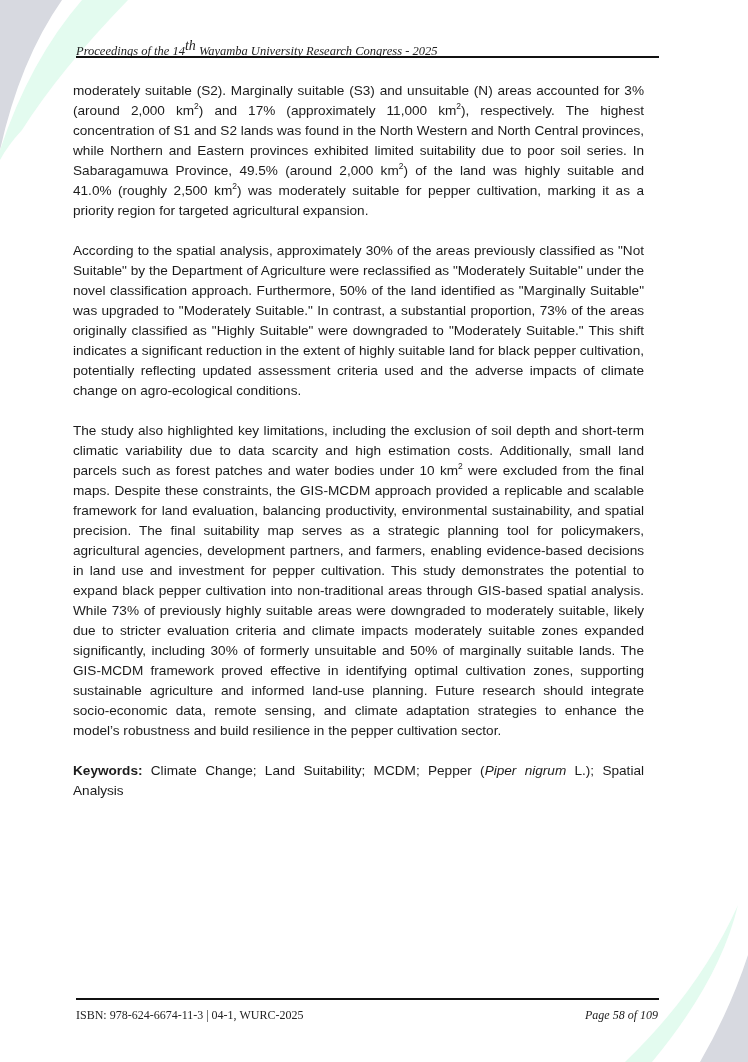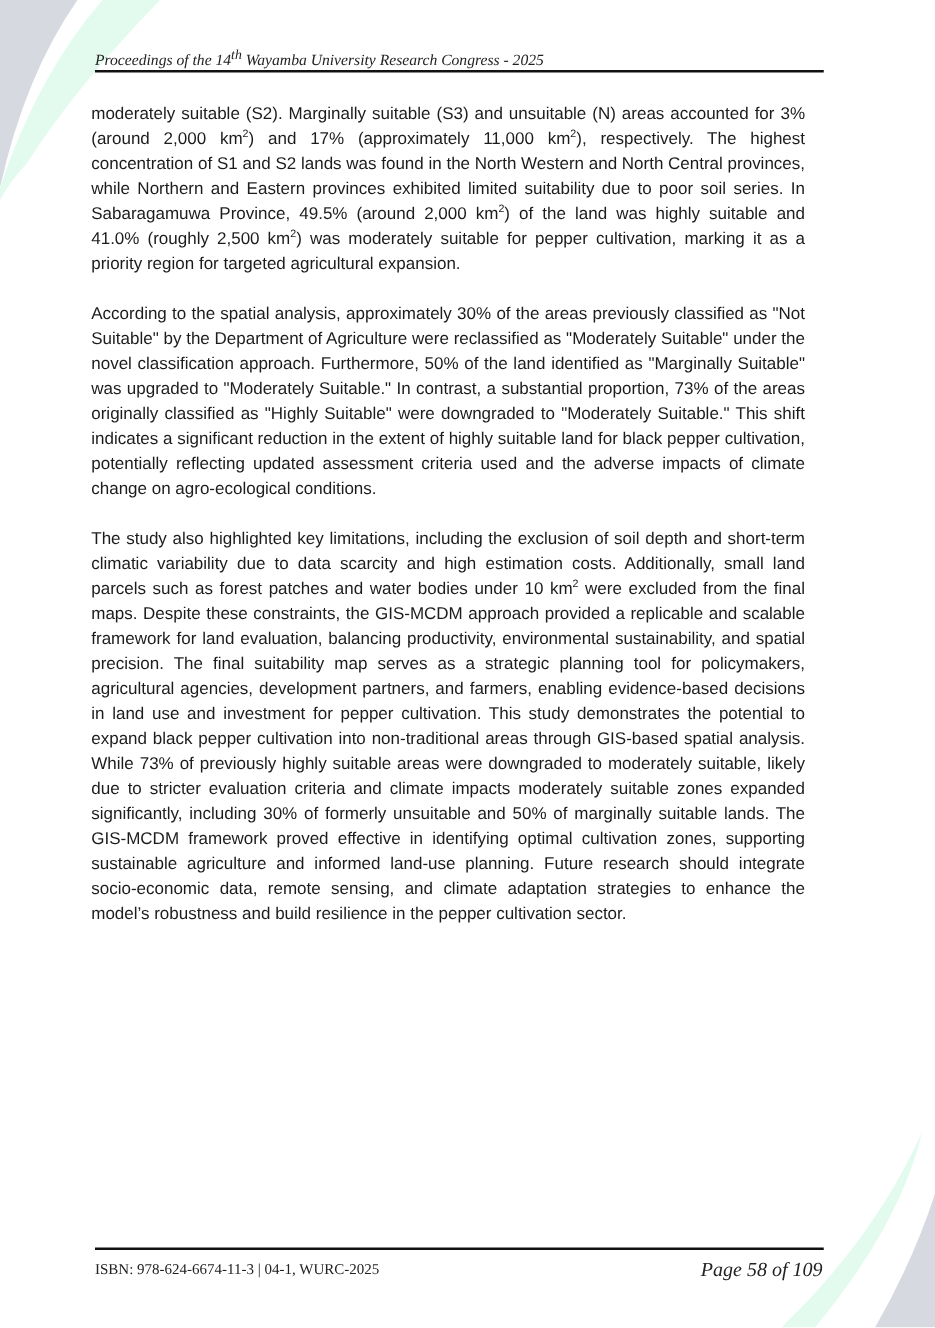--- a/index.html
+++ b/index.html
@@ -8,42 +8,42 @@
       background: #ffffff;
       font-family: "DejaVu Serif", "Liberation Serif", serif;
       color: #1a1a1a;
     }
     .deco { position: absolute; left: 0; top: 0; width: 748px; height: 1062px; pointer-events: none; }
     .header {
       position: absolute; left: 76px; top: 38px; width: 582px;
       font-family: "Liberation Serif", serif; font-style: italic;
       font-size: 12.5px; color: #222;
     }
-    .header sup { font-size: 11px; }
+    .header sup { font-size: 14px; }
     .header-rule {
       position: absolute; left: 76px; top: 56px; width: 583px; height: 1.6px; background: #111;
     }
     .content {
       position: absolute; left: 73px; top: 81px; width: 571px;
       font-family: Liberation Sans, sans-serif; font-size: 13.6px; line-height: 20px;
       text-align: justify; color: #1c1c1c;
     }
     .content p { margin: 0 0 20px 0; }
     .content sup { font-size: 8.5px; line-height: 0; }
     .kw-label { font-weight: bold; }
     .footer-rule {
       position: absolute; left: 76px; top: 998px; width: 583px; height: 1.6px; background: #111;
     }
     .footer-left {
       position: absolute; left: 76px; top: 1008px;
       font-family: Liberation Serif, serif; font-size: 12px; color: #222;
     }
     .footer-right {
       position: absolute; right: 90px; top: 1008px;
-      font-family: "Liberation Serif", serif; font-style: italic; font-size: 16px; color: #222;
+      font-family: "Liberation Serif", serif; font-style: italic; font-size: 12px; color: #222;
     }
   </style>
 </head>
 <body>
 
 <svg class="deco" viewBox="0 0 748 1062" xmlns="http://www.w3.org/2000/svg">
 
   <path d="M0,0 L62,0 Q20,60 0,150 Z" fill="#d7d9e0"></path>
 
   <path d="M82,0 L128,0 Q60,70 22,130 Q8,145 0,160 L0,150 Q30,60 82,0 Z" fill="#e3fbef"></path>
@@ -56,17 +56,18 @@
 <div class="header"><span>Proceedings of the 14</span><sup>th</sup><span> Wayamba University Research Congress - 2025</span></div>
 <div class="header-rule"></div>
 
 <div class="content">
   <p><span>moderately suitable (S2). Marginally suitable (S3) and unsuitable (N) areas accounted for 3% (around 2,000 km</span><sup>2</sup><span>) and 17% (approximately 11,000 km</span><sup>2</sup><span>), respectively. The highest concentration of S1 and S2 lands was found in the North Western and North Central provinces, while Northern and Eastern provinces exhibited limited suitability due to poor soil series. In Sabaragamuwa Province, 49.5% (around 2,000 km</span><sup>2</sup><span>) of the land was highly suitable and 41.0% (roughly 2,500 km</span><sup>2</sup><span>) was moderately suitable for pepper cultivation, marking it as a priority region for targeted agricultural expansion.</span></p>
 
   <p>According to the spatial analysis, approximately 30% of the areas previously classified as "Not Suitable" by the Department of Agriculture were reclassified as "Moderately Suitable" under the novel classification approach. Furthermore, 50% of the land identified as "Marginally Suitable" was upgraded to "Moderately Suitable." In contrast, a substantial proportion, 73% of the areas originally classified as "Highly Suitable" were downgraded to "Moderately Suitable." This shift indicates a significant reduction in the extent of highly suitable land for black pepper cultivation, potentially reflecting updated assessment criteria used and the adverse impacts of climate change on agro-ecological conditions.</p>
 
   <p><span>The study also highlighted key limitations, including the exclusion of soil depth and short-term climatic variability due to data scarcity and high estimation costs. Additionally, small land parcels such as forest patches and water bodies under 10 km</span><sup>2</sup><span> were excluded from the final maps. Despite these constraints, the GIS-MCDM approach provided a replicable and scalable framework for land evaluation, balancing productivity, environmental sustainability, and spatial precision. The final suitability map serves as a strategic planning tool for policymakers, agricultural agencies, development partners, and farmers, enabling evidence-based decisions in land use and investment for pepper cultivation. This study demonstrates the potential to expand black pepper cultivation into non-traditional areas through GIS-based spatial analysis. While 73% of previously highly suitable areas were downgraded to moderately suitable, likely due to stricter evaluation criteria and climate impacts moderately suitable zones expanded significantly, including 30% of formerly unsuitable and 50% of marginally suitable lands. The GIS-MCDM framework proved effective in identifying optimal cultivation zones, supporting sustainable agriculture and informed land-use planning. Future research should integrate socio-economic data, remote sensing, and climate adaptation strategies to enhance the model’s robustness and build resilience in the pepper cultivation sector.</span></p>
 
+  <p><span class="kw-label">Keywords:</span><span> Climate Change; Land Suitability; MCDM; Pepper (</span><i>Piper nigrum</i><span> L.); Spatial Analysis</span></p>
 </div>
 
 <div class="footer-rule"></div>
 <div class="footer-left">ISBN: 978-624-6674-11-3 | 04-1, WURC-2025</div>
 <div class="footer-right">Page 58 of 109</div>
 
 </body></html>

